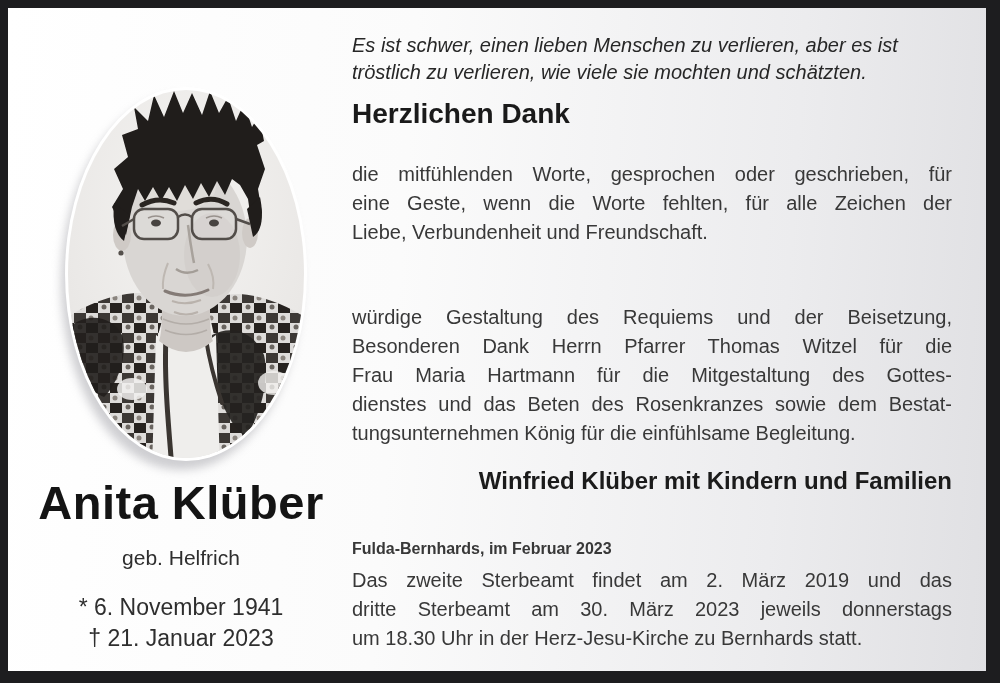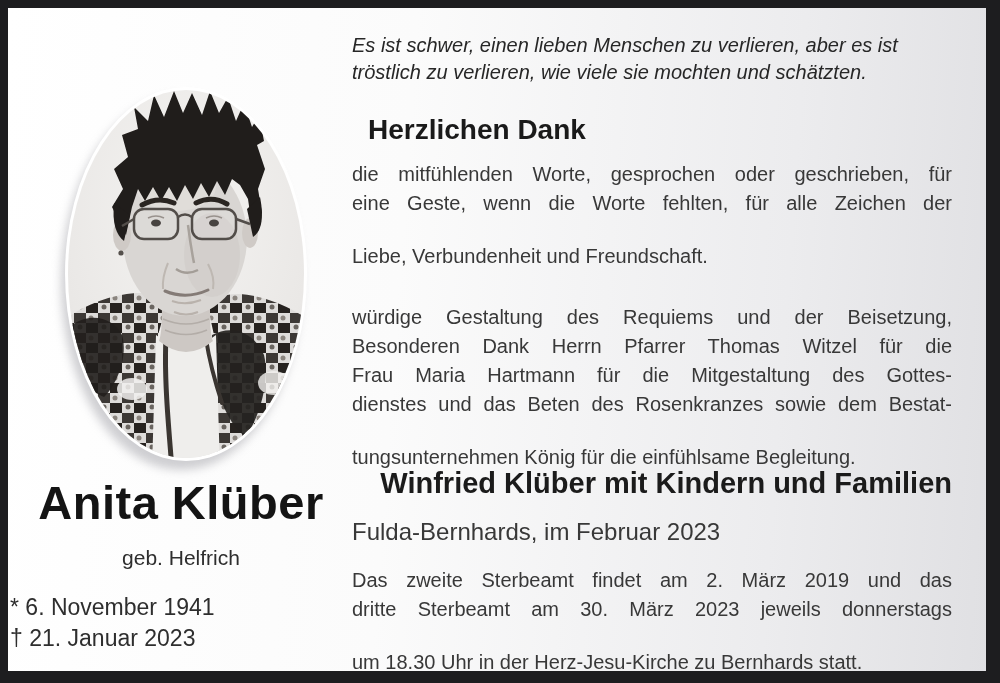--- a/index.html
+++ b/index.html
@@ -10,38 +10,38 @@
          background:linear-gradient(94deg,#ffffff 0%,#fbfbfb 40%,#ececee 78%,#e0e0e3 100%);}
   .inner{position:absolute;inset:0;}
 
   
   .photo{position:absolute;left:54px;top:72px;width:248px;height:392px;}
   .photo svg{display:block;width:100%;height:100%;overflow:visible;}
   .name{position:absolute;left:2px;top:468px;width:342px;text-align:center;
         font-size:47px;font-weight:bold;color:#141414;letter-spacing:.5px;line-height:1.15;}
   .maiden{position:absolute;left:2px;top:538px;width:342px;text-align:center;
         font-size:21px;color:#2e2e2e;}
-  .dates{position:absolute;left:2px;top:584px;width:342px;text-align:left;
+  .dates{position:absolute;left:2px;top:584px;width:342px;text-align:center;
         font-size:23px;color:#2e2e2e;line-height:31px;}
   .epigraph{position:absolute;left:344px;top:24px;width:600px;
         font-style:italic;font-size:20px;line-height:27px;color:#272727;}
   .iline{text-align:left;}
-  .heading{position:absolute;left:344px;top:90px;width:600px;margin:16px;
+  .heading{position:absolute;left:344px;top:90px;width:600px;margin:0;
         font-size:28px;font-weight:bold;color:#1a1a1a;}
   .para{position:absolute;left:344px;width:600px;
         font-size:20px;line-height:29px;color:#383838;}
   .p1{top:152px;}
   .p2{top:295px;}
   .p3{top:558px;}
   .jline{text-align:justify;text-align-last:justify;}
-  .jlast{text-align:justify;text-align-last:left;margin-top:24px;}
+  .jlast{text-align:justify;text-align-last:left;}
   .signature{position:absolute;left:344px;top:459px;width:600px;
-        text-align:right;font-size:29px;font-weight:bold;color:#1b1b1b;}
-  .place{position:absolute;left:344px;top:510px;width:600px;
-        font-size:24px;color:#383838;}
+        text-align:right;font-size:24px;font-weight:bold;color:#1b1b1b;}
+  .place{position:absolute;left:344px;top:532px;width:600px;
+        font-size:16px;color:#383838;font-weight:bold;}
 </style>
 </head>
 <body>
 
 <div class="page">
   <div class="frame">
     <div class="inner">
 
       <div class="photo" role="img" aria-label="Schwarz-weißes ovales Porträtfoto einer älteren Frau mit kurzen dunklen Haaren, Brille und gemusterter Strickjacke">
         <svg viewBox="0 0 248 386">

